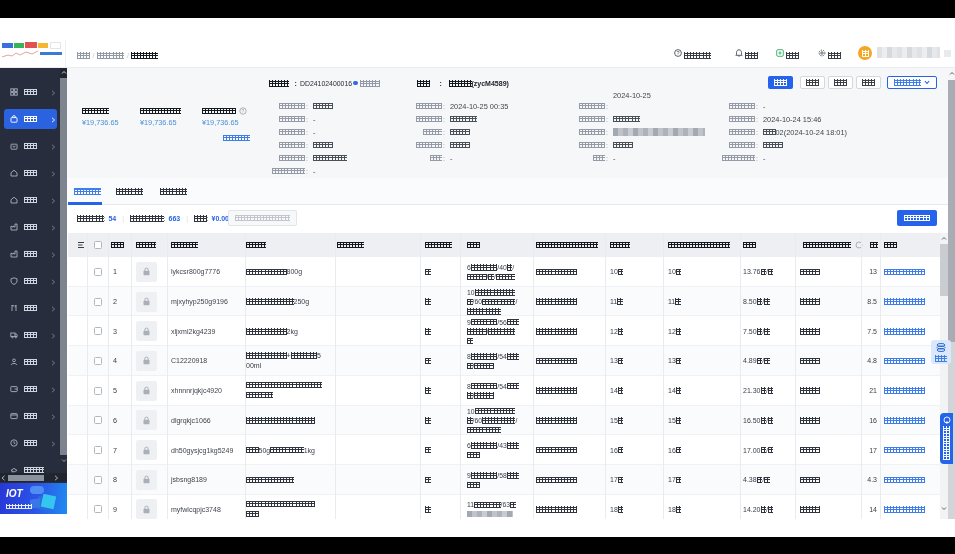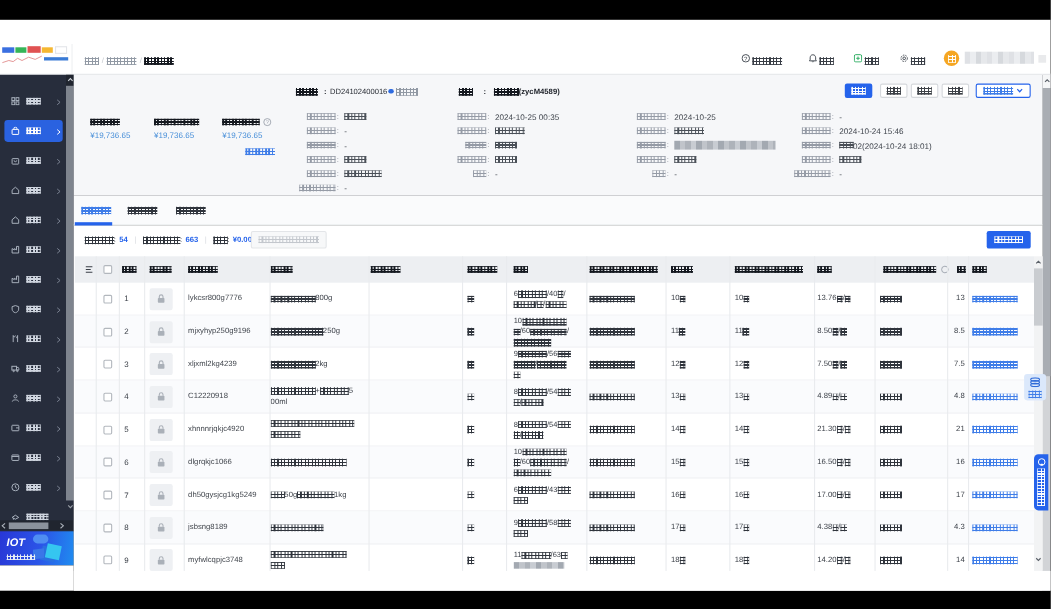--- a/index.html
+++ b/index.html
@@ -429,21 +429,21 @@
     <i style="width:12.5px"></i>
     <s style="margin-left:1px">:</s>
   </div>
 <div class="f" style="left:450px;top:154px;height:8px;--c:#4a5058;color:#41464e;font-size:7.4px">
     <s>-</s>
   </div>
 <div class="f lab" style="left:548px;top:102px;width:60px;height:8px;">
     <i style="width:26.5px"></i>
     <s style="margin-left:1px">:</s>
   </div>
-<div class="f" style="left:613px;top:102px;height:8px;--c:#4a5058;color:#41464e;font-size:7.4px">
+<div class="f" style="left:613px;top:91px;height:8px;--c:#4a5058;color:#41464e;font-size:7.4px">
     <s>2024-10-25</s>
   </div>
 <div class="f lab" style="left:548px;top:115px;width:60px;height:8px;">
     <i style="width:26.5px"></i>
     <s style="margin-left:1px">:</s>
   </div>
 <div class="f" style="left:613px;top:115px;height:8px;--c:#4a5058;color:#41464e;font-size:7.4px">
     <i style="width:26.5px"></i>
   </div>
 <div class="f lab" style="left:548px;top:128px;width:60px;height:8px;">

